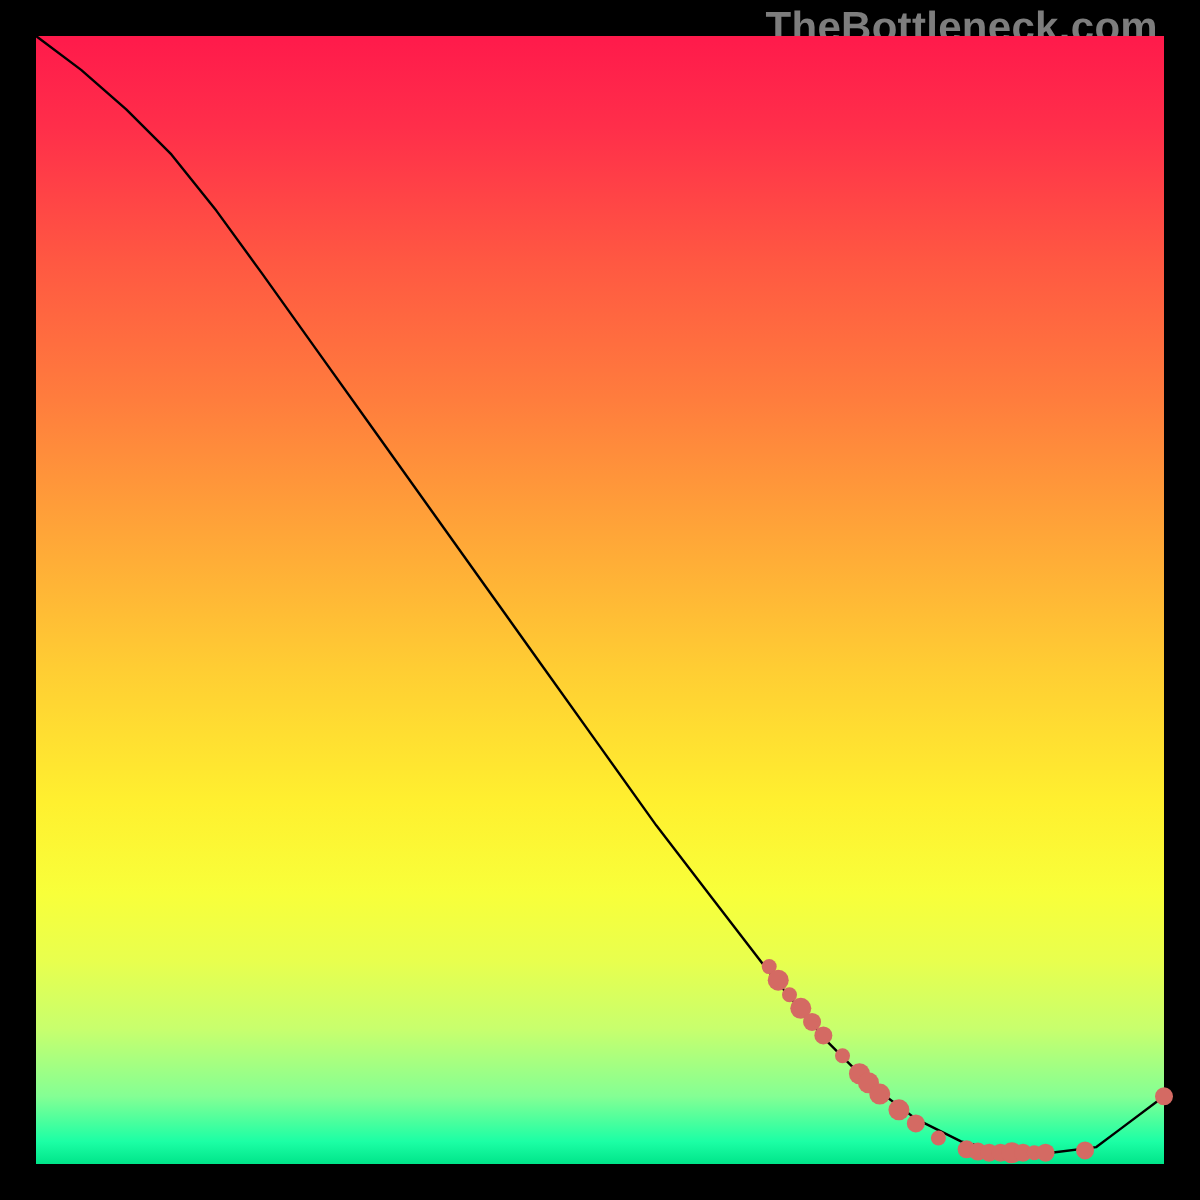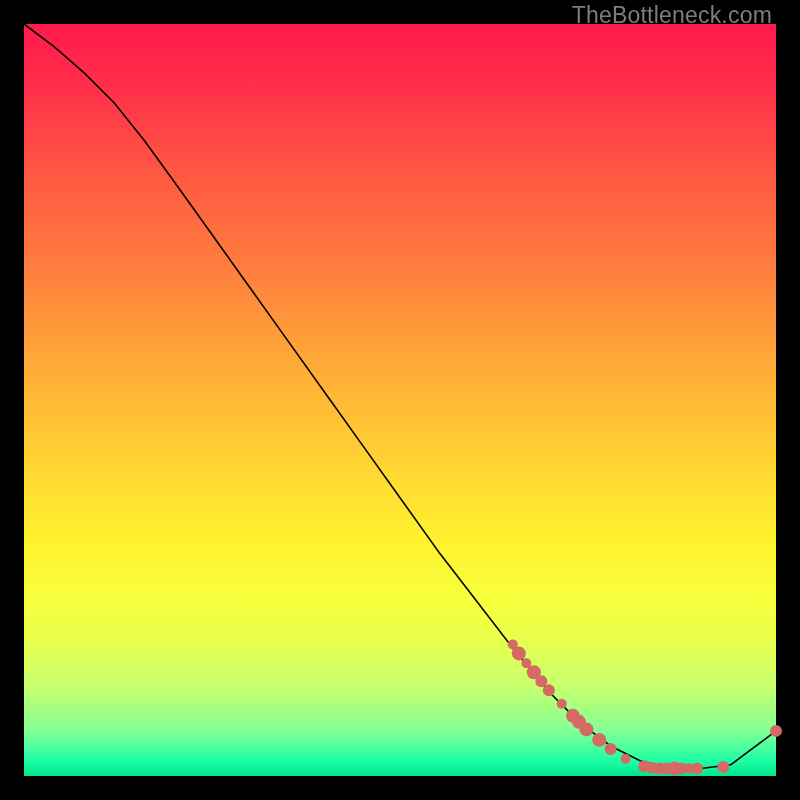--- a/index.html
+++ b/index.html
@@ -35,22 +35,22 @@
       #c8ff6d 88%,
       #84ff94 94%,
       #1cffa5 98%,
       #00e58a 100%
     );
   }
   .watermark {
     position: absolute;
     right: 28px;
     top: 2px;
-    font-size: 23px;
-    font-weight: 400;
+    font-size: 28px;
+    font-weight: 700;
     color: #7d7d7d;
     letter-spacing: 0.2px;
   }
   svg.curve {
     position: absolute;
     left: 0;
     top: 0;
     width: 752px;
     height: 752px;
     overflow: visible;

